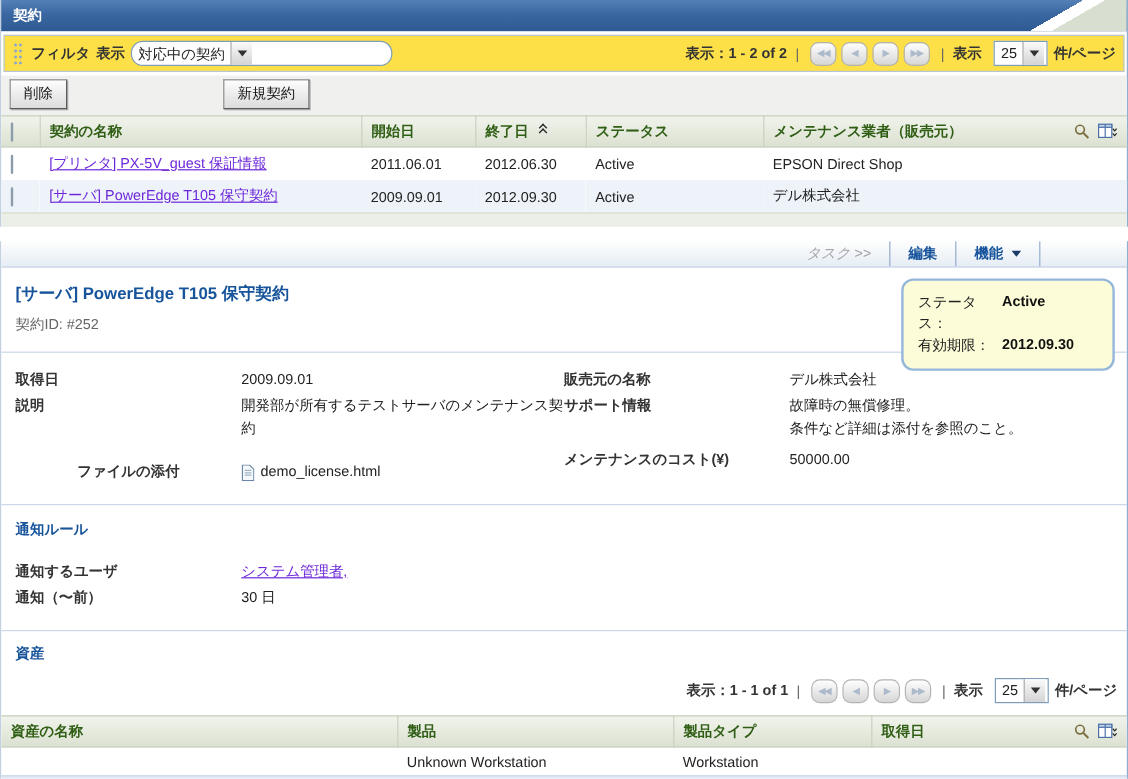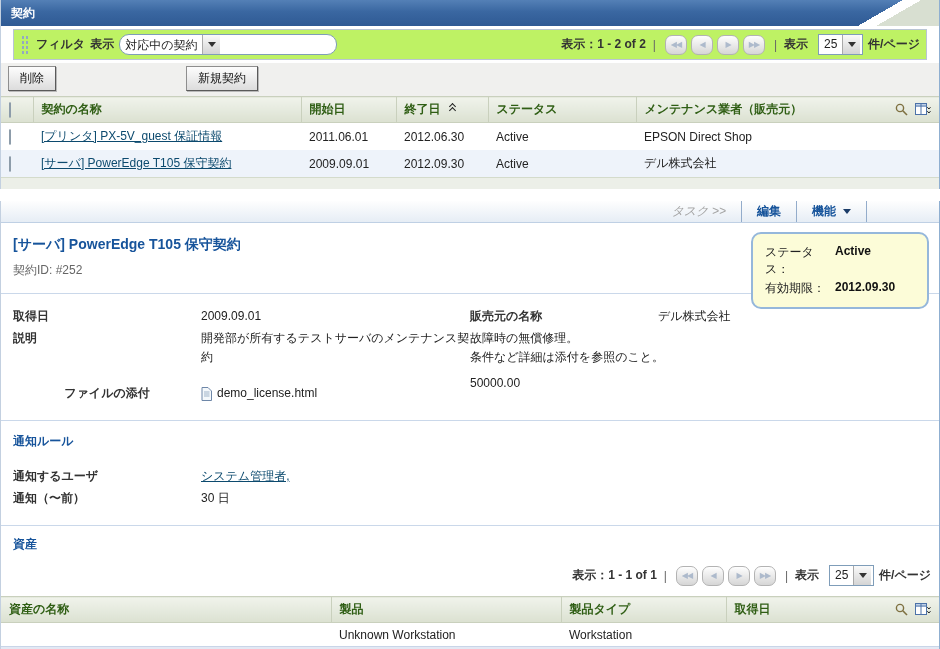--- a/index.html
+++ b/index.html
@@ -9,21 +9,21 @@
   .panel { border-left:1px solid #C3D0E0; border-right:1px solid #8FAFD1; }
 
   
   .blue-header { position:relative; height:26px; line-height:26px; padding-left:10px;
     background:linear-gradient(180deg,#5480B6 0%,#3A67A1 45%,#2F5A94 100%);
     color:#fff; font-weight:bold; overflow:hidden; }
   .corner { position:absolute; right:0; top:0; width:86px; height:100%;
     background:linear-gradient(150deg, rgba(255,255,255,0) 38%, #FFFFFF 38%, #FFFFFF 52%, #D8DFD1 52%); }
 
   
-  .filter-row { margin:3px 12px; height:31px; border:1px solid #B9C5D4; background:#bef264;
+  .filter-row { margin:3px 2px; height:31px; border:1px solid #B9C5D4; background:#fde047;
     display:flex; align-items:center; padding:0 6px; }
   .dots { width:8px; height:19px; margin:0 7px 0 1px;
     background-image:radial-gradient(circle,#92A8C4 1.1px,rgba(0,0,0,0) 1.5px);
     background-size:4px 5px; }
   .lbl-b { font-weight:bold; color:#333; margin-right:5px; }
   .spacer { flex:1; }
 
   
   .sel { display:inline-flex; align-items:stretch; height:21px; border:1px solid #7F9DB9; background:#fff; }
   .sel .txt { padding:2px 5px 0; white-space:nowrap; overflow:hidden; }
@@ -51,21 +51,21 @@
   .push-btn.new { margin-left:130px; }
 
   
   table.grid { width:100%; border-collapse:collapse; table-layout:fixed; }
   table.grid th { background:linear-gradient(#F0F3EB,#DBE1D1); color:#2F5E14; font-weight:bold;
     text-align:left; padding:4px 8px; border-top:1px solid #C9D0BD; border-bottom:1px solid #C9D0BD;
     border-right:1px solid #C9D0BD; height:23px; font-size:12px; white-space:nowrap; }
   table.grid th:last-child { border-right:none; }
   table.grid td { padding:5px 8px; height:24px; white-space:nowrap; overflow:hidden; }
   tr.alt td { background:#EEF3FA; }
-  a.rlink { color:#0c4a6e; text-decoration:underline; cursor:pointer; }
+  a.rlink { color:#6d28d9; text-decoration:underline; cursor:pointer; }
   .cb { width:13px; height:13px; border:1px solid #8D9CAA; border-radius:2px;
     background:linear-gradient(#FBFBFB,#E9E9E9); box-shadow:inset 0 0 0 1px #fff; }
   .th-flex { display:flex; align-items:center; }
   .sort { display:inline-flex; flex-direction:column; margin-left:9px; }
   .sort i { width:5px; height:5px; border-left:1px solid #222; border-top:1px solid #222;
     transform:rotate(45deg); margin:-2px 0 1px; }
   .hdr-icons { display:flex; align-items:center; gap:7px; margin-left:auto; }
 
   .panel1-foot { height:12px; background:#ECEFE8; border-top:1px solid #D4DBCB; }
   .gap { height:12px; }
@@ -271,26 +271,28 @@
           <a style="color:#222; text-decoration:none;">demo_license.html</a>
         </span>
       </div>
     </div>
     <div class="dcol">
       <div class="drow">
         <span class="dl">販売元の名称</span>
         <span class="dv">デル株式会社</span>
       </div>
       <div class="drow">
+        <span class="dl">サポート情報</span>
         <span class="dv">
           <span style="display:block">故障時の無償修理。</span>
           <span style="display:block">条件など詳細は添付を参照のこと。</span>
         </span>
       </div>
       <div class="drow" style="margin-top:7px;">
+        <span class="dl">メンテナンスのコスト(¥)</span>
         <span class="dv">50000.00</span>
       </div>
     </div>
   </div>
 
   <div class="hr"></div>
 
   <div class="section">
     <div class="sec-title">通知ルール</div>
     <div class="drow">

